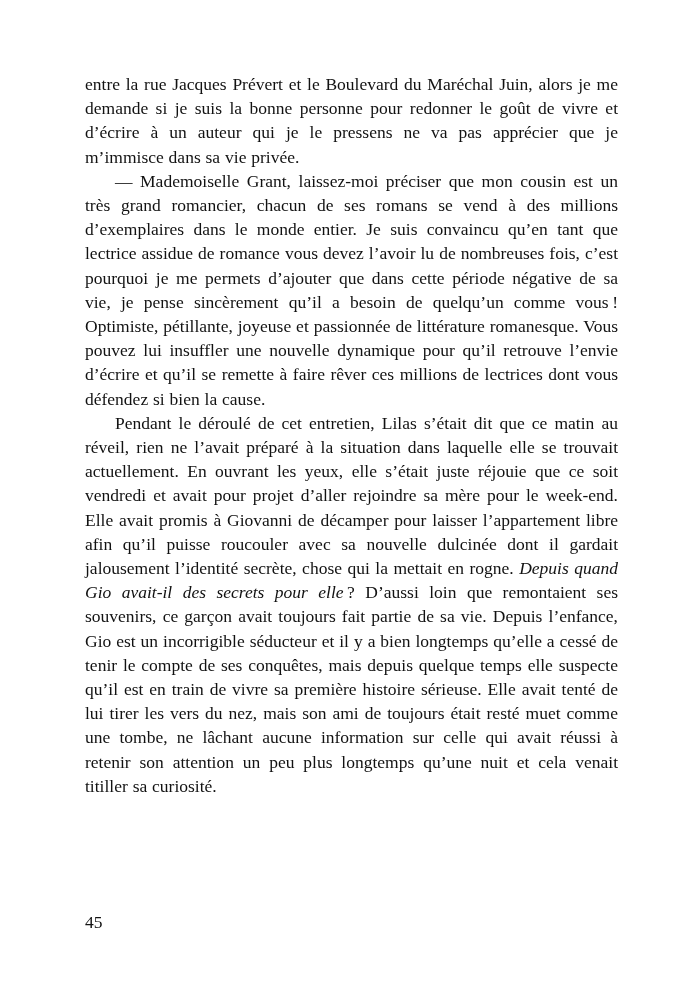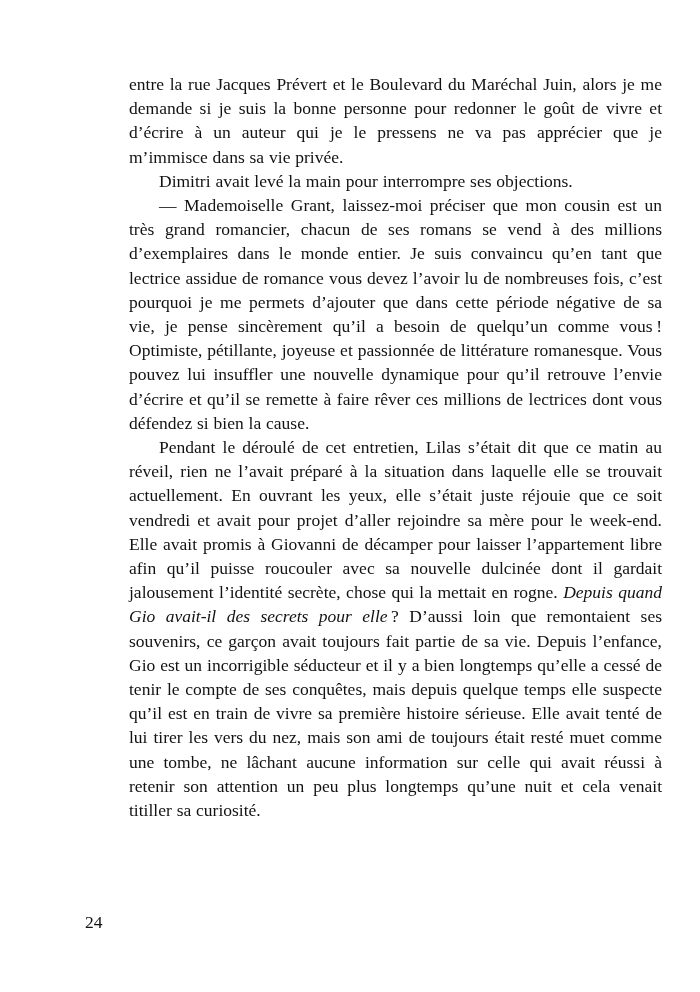--- a/index.html
+++ b/index.html
@@ -14,21 +14,20 @@
     background: #ffffff;
     overflow: hidden;
     font-family: "Liberation Serif", "DejaVu Serif", serif;
     color: #121212;
   }
   .text-block {
     position: absolute;
     top: 72px;
     left: 85px;
     width: 533px;
-    margin-left: 44px;
   }
   .text-block p {
     margin: 0;
     font-size: 17.5px;
     line-height: 24.2px;
     text-align: justify;
     hyphens: none;
     -webkit-hyphens: none;
     word-spacing: 0.5px;
   }
@@ -49,18 +48,17 @@
     line-height: 24px;
     color: #121212;
   }
 </style>
 </head>
 <body>
 
 <div class="book-page">
   <div class="text-block">
     <p>entre la rue Jacques Prévert et le Boulevard du Maréchal Juin, alors je me demande si je suis la bonne personne pour redonner le goût de vivre et d’écrire à un auteur qui je le pressens ne va pas apprécier que je m’immisce dans sa vie privée.</p>
-    <p class="indent">Dimitri avait levé la main pour interrompre ses objections.</p>
     <p class="indent">— Mademoiselle Grant, laissez-moi préciser que mon cousin est un très grand romancier, chacun de ses romans se vend à des millions d’exemplaires dans le monde entier. Je suis convaincu qu’en tant que lectrice assidue de romance vous devez l’avoir lu de nombreuses fois, c’est pourquoi je me permets d’ajouter que dans cette période négative de sa vie, je pense sincèrement qu’il a besoin de quelqu’un comme vous ! Optimiste, pétillante, joyeuse et passionnée de littérature romanesque. Vous pouvez lui insuffler une nouvelle dynamique pour qu’il retrouve l’envie d’écrire et qu’il se remette à faire rêver ces millions de lectrices dont vous défendez si bien la cause.</p>
     <p class="indent"><span>Pendant le déroulé de cet entretien, Lilas s’était dit que ce matin au réveil, rien ne l’avait préparé à la situation dans laquelle elle se trouvait actuellement. En ouvrant les yeux, elle s’était juste réjouie que ce soit vendredi et avait pour projet d’aller rejoindre sa mère pour le week-end. Elle avait promis à Giovanni de décamper pour laisser l’appartement libre afin qu’il puisse roucouler avec sa nouvelle dulcinée dont il gardait jalousement l’identité secrète, chose qui la mettait en rogne. </span><span class="inline-italic">Depuis quand Gio avait-il des secrets pour elle</span><span> ? D’aussi loin que remontaient ses souvenirs, ce garçon avait toujours fait partie de sa vie. Depuis l’enfance, Gio est un incorrigible séducteur et il y a bien longtemps qu’elle a cessé de tenir le compte de ses conquêtes, mais depuis quelque temps elle suspecte qu’il est en train de vivre sa première histoire sérieuse. Elle avait tenté de lui tirer les vers du nez, mais son ami de toujours était resté muet comme une tombe, ne lâchant aucune information sur celle qui avait réussi à retenir son attention un peu plus longtemps qu’une nuit et cela venait titiller sa curiosité.</span></p>
   </div>
-  <div class="page-number">24</div>
+  <div class="page-number">45</div>
 </div>
 
 </body></html>

